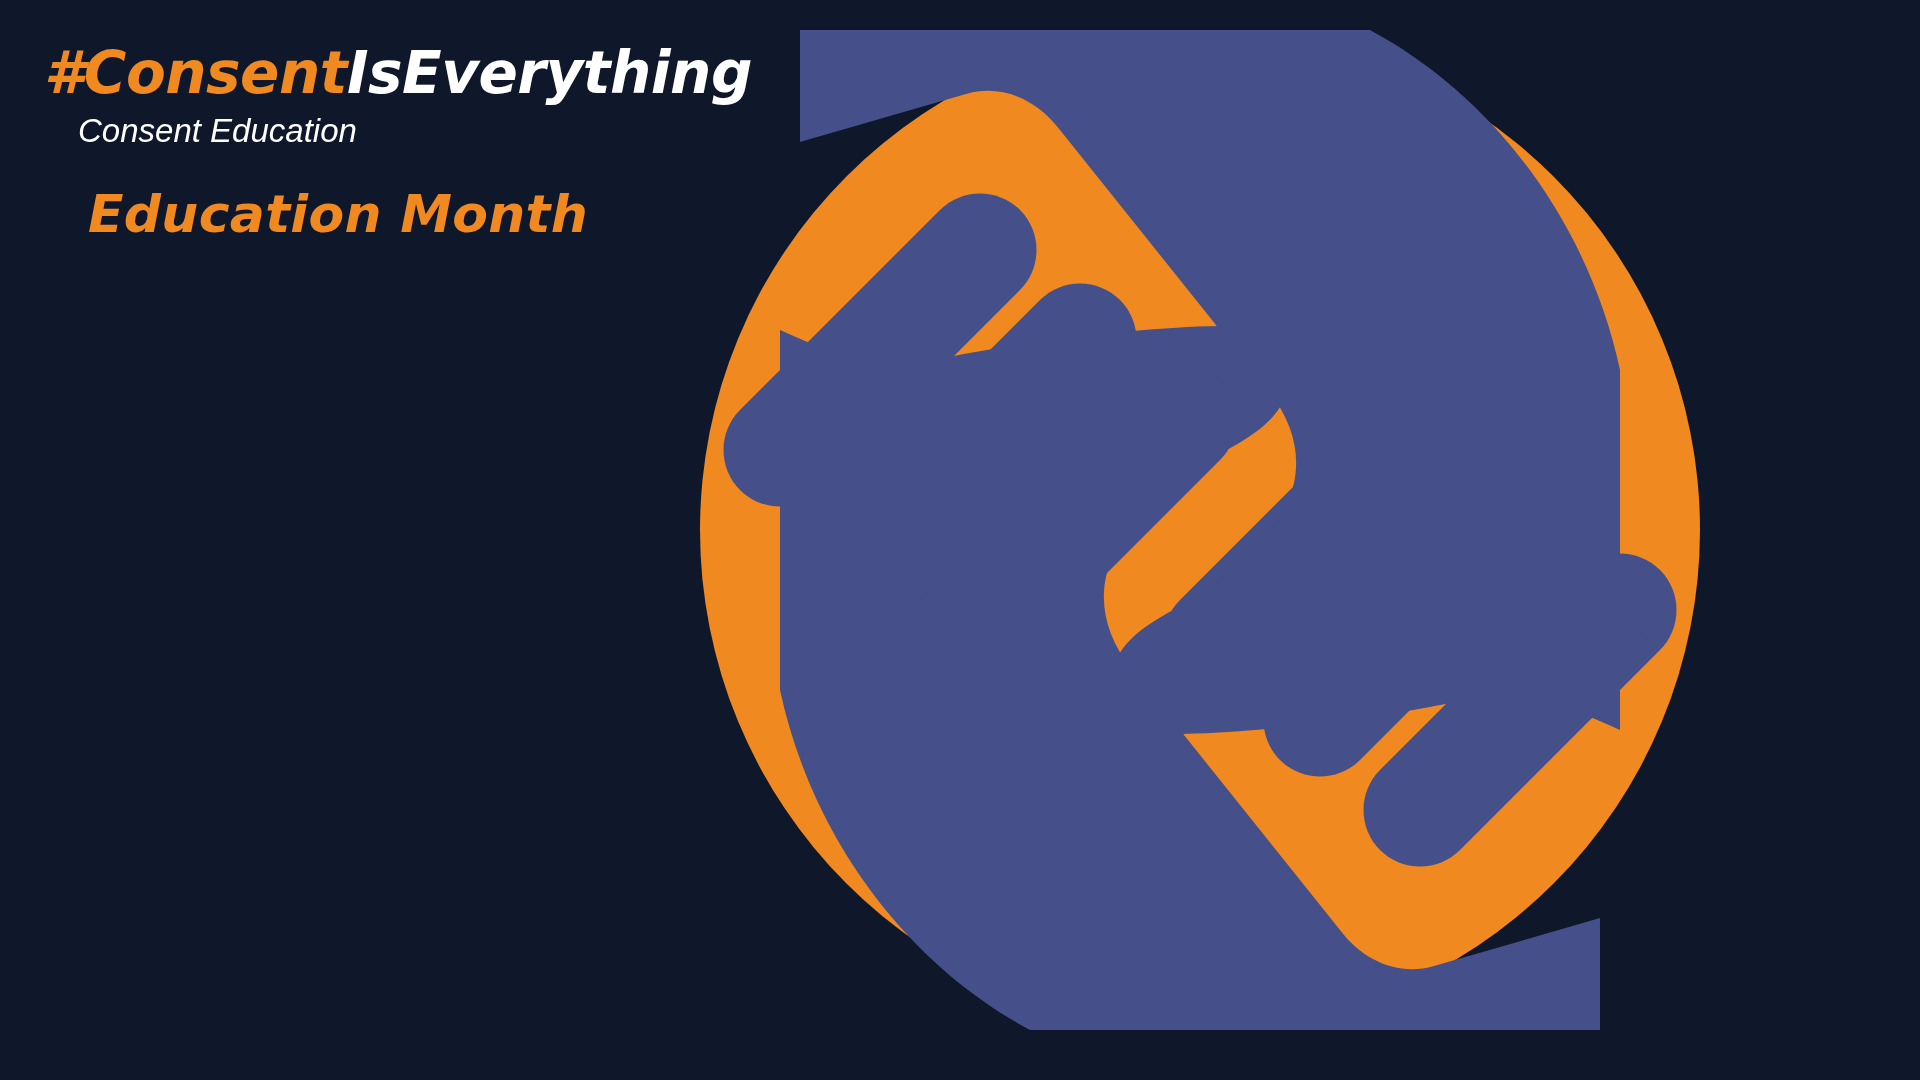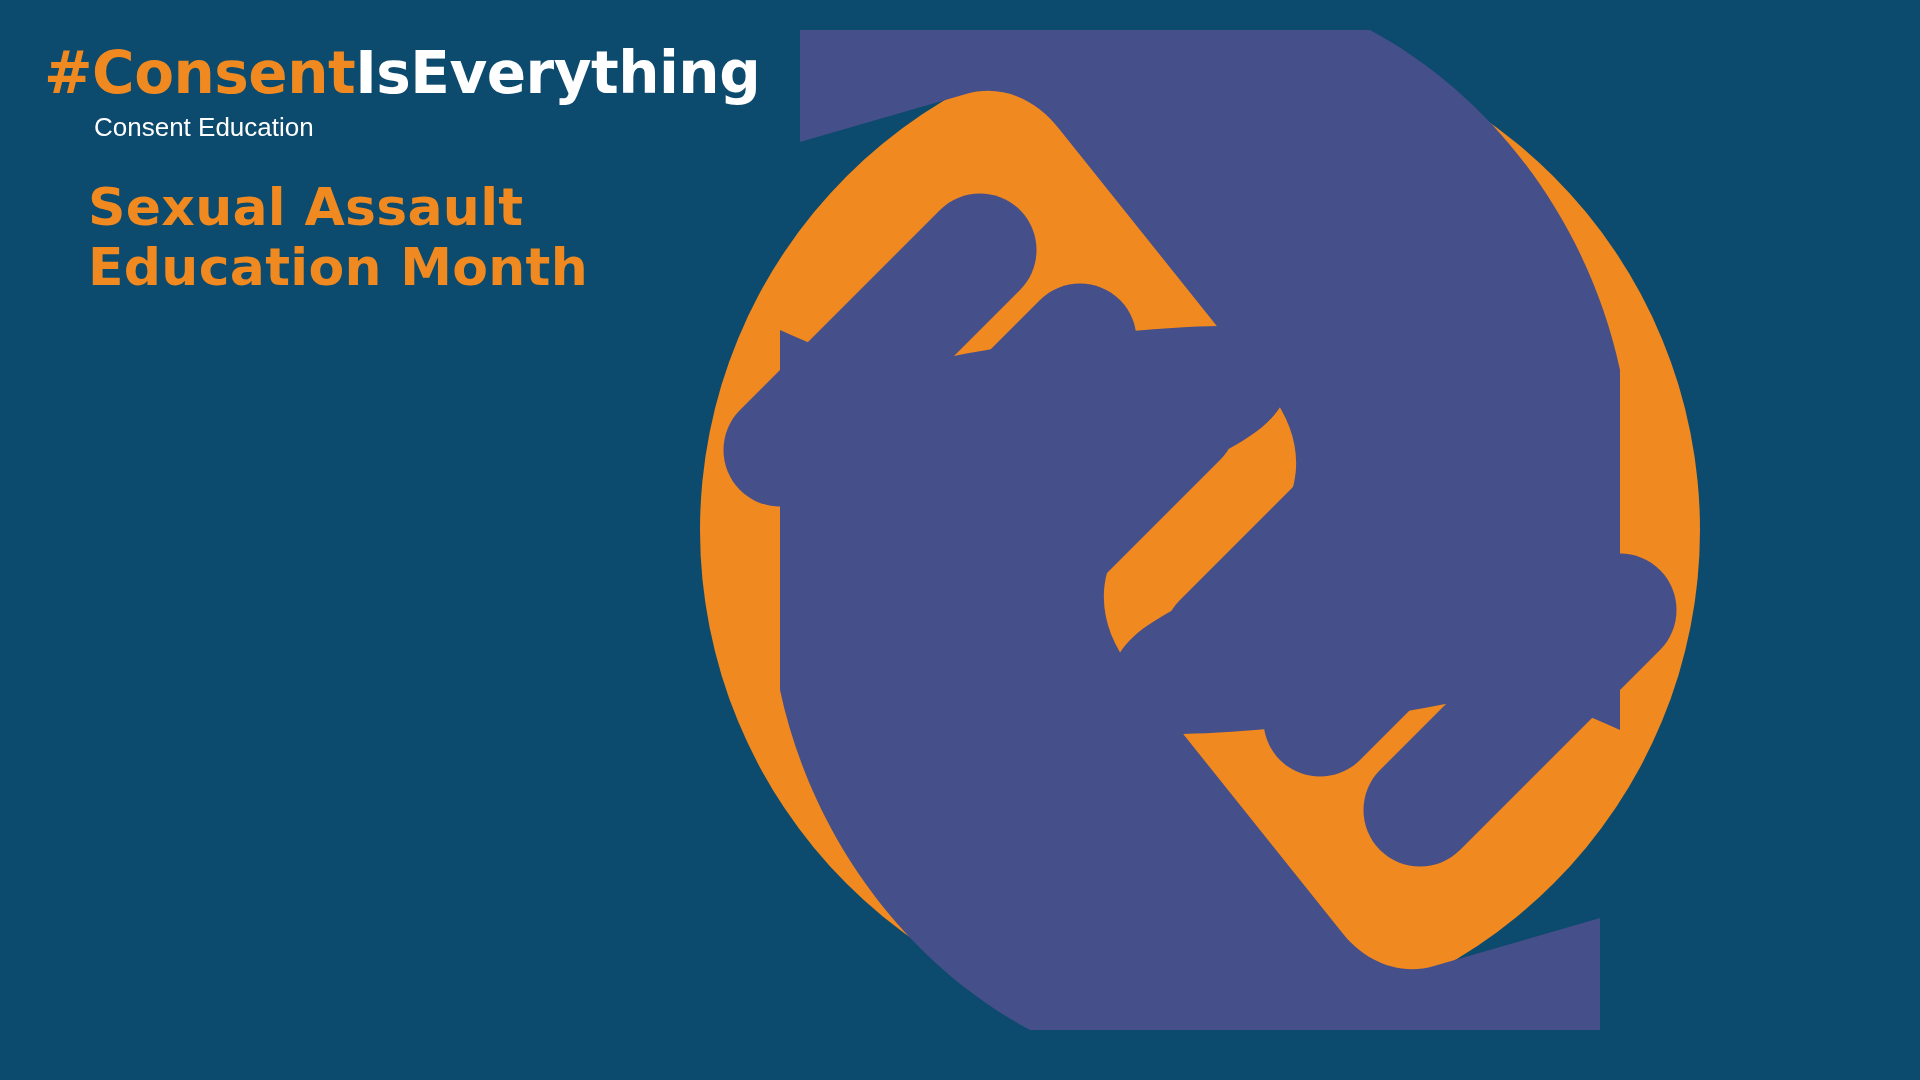--- a/index.html
+++ b/index.html
@@ -37,22 +37,22 @@
     letter-spacing: -0.5px;
     line-height: 1.0;
     white-space: nowrap;
     font-family: "DejaVu Sans", "Liberation Sans", sans-serif;
   }
   .hashtag-consent { color: #f0891f; }
   .hashtag-rest    { color: #ffffff; }
 
   #subtitle-line {
     margin-top: 12px;
-    margin-left: 50px;
-    font-size: 26px;
+    margin-left: 34px;
+    font-size: 33px;
     font-weight: 400;
     color: #ffffff;
     line-height: 1.0;
     white-space: nowrap;
     font-family: "Liberation Sans", "DejaVu Sans", sans-serif;
   }
 
   #headline {
     margin-top: 38px;
     margin-left: 44px;
@@ -72,32 +72,31 @@
     top: -60px;
     width: 1000px;
     height: 1180px;
     z-index: 1;
   }
   #hands-art svg { display: block; width: 100%; height: 100%; }
 </style>
 </head>
 <body>
 
-<div id="banner" style="background: #0c4a6e;">
+<div id="banner" style="background: #0f172a; font-style: italic;">
 
   <div id="text-block">
 
     <div id="hashtag-line">
       <span class="hashtag-consent" style="color: rgb(240, 137, 31);">#Consent</span><span class="hashtag-rest" style="color: rgb(255, 255, 255);">IsEverything</span>
     </div>
 
     <div id="subtitle-line" style="color: rgb(255, 255, 255);">Consent Education</div>
 
     <div id="headline" style="color: rgb(240, 137, 31);">
-      <span class="hl-line">Sexual Assault</span>
       <span class="hl-line">Education Month</span>
     </div>
 
   </div>
 
   <div id="hands-art">
     <svg viewBox="0 0 1000 1180" xmlns="http://www.w3.org/2000/svg">
       <defs>
 
         <g id="hand-shape">

